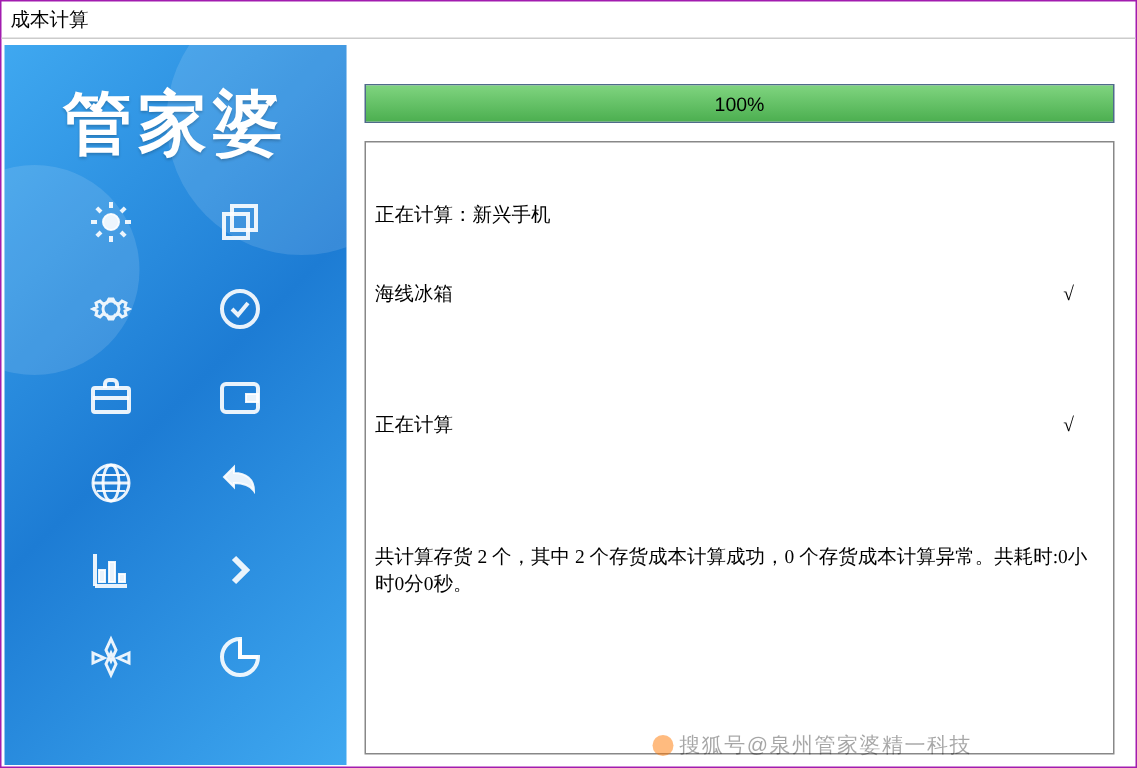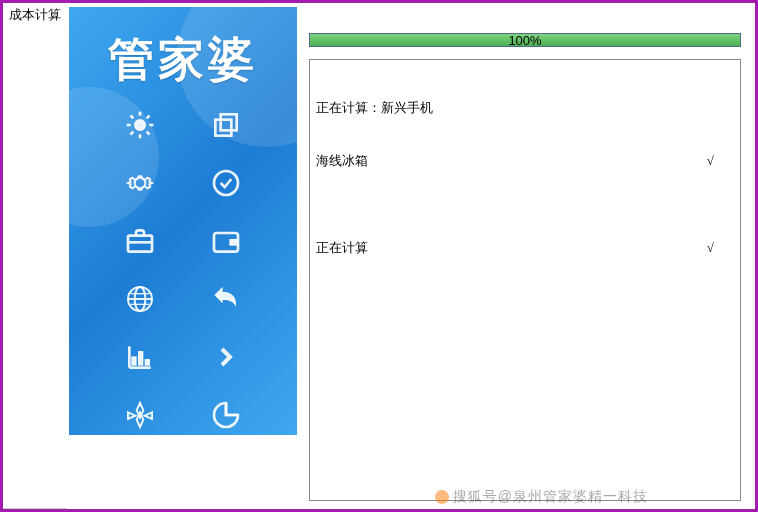--- a/index.html
+++ b/index.html
@@ -8,44 +8,44 @@
       font-size: 12px;
       background: #fff;
       width: 758px;
       height: 512px;
       overflow: hidden;
       position: relative;
     }
     .window {
       width: 758px;
       height: 512px;
-      border: 3px solid #a21caf;
-      display: flex;
-      flex-direction: row;
+      border: 1px solid #a21caf;
+      display: flex;
+      flex-direction: column;
     }
     .titlebar {
       padding: 3px 6px;
       font-size: 13px;
       color: #000;
       border-bottom: 1px solid #ccc;
     }
     .content {
       flex: 1;
       display: flex;
       flex-direction: column;
     }
     .main-area {
       flex: 1;
       display: flex;
       gap: 8px;
       padding: 4px 6px 0 2px;
     }
     .sidebar {
       width: 228px;
-      height: 428px;
+      height: 480px;
       background: linear-gradient(135deg, #3fa8f0 0%, #1d7cd4 50%, #3fa8f0 100%);
       position: relative;
       overflow: hidden;
       flex-shrink: 0;
     }
     .sidebar::before, .sidebar::after {
       content: '';
       position: absolute;
       border-radius: 50%;
       background: rgba(255,255,255,0.12);
@@ -83,21 +83,21 @@
     .app-icon svg { width: 32px; height: 32px; fill: currentColor; stroke: currentColor; }
     .right-panel {
       flex: 1;
       display: flex;
       flex-direction: column;
       gap: 12px;
       padding: 26px 8px 8px 4px;
     }
     .progress-wrap {
       border: 1px solid #4f6a8a;
-      height: 14px;
+      height: 26px;
       position: relative;
       background: #f0f0f0;
     }
     .progress-fill {
       background: linear-gradient(#7fd47f, #4caf50);
       height: 100%;
       width: 100%;
     }
     .progress-label {
       position: absolute;
@@ -260,20 +260,21 @@
           <div class="log-line">
             <span>海线冰箱</span>
             <span class="log-check">√</span>
           </div>
           <br>
           <div class="log-line">
             <span>正在计算</span>
             <span class="log-check">√</span>
           </div>
           <br>
+          <div>共计算存货 2 个，其中 2 个存货成本计算成功，0 个存货成本计算异常。共耗时:0小时0分0秒。</div>
         </div>
       </div>
 
     </div>
 
   </div>
 </div>
 
 <div class="watermark">
   <span class="wm-logo"></span><span>搜狐号@泉州管家婆精一科技</span>

